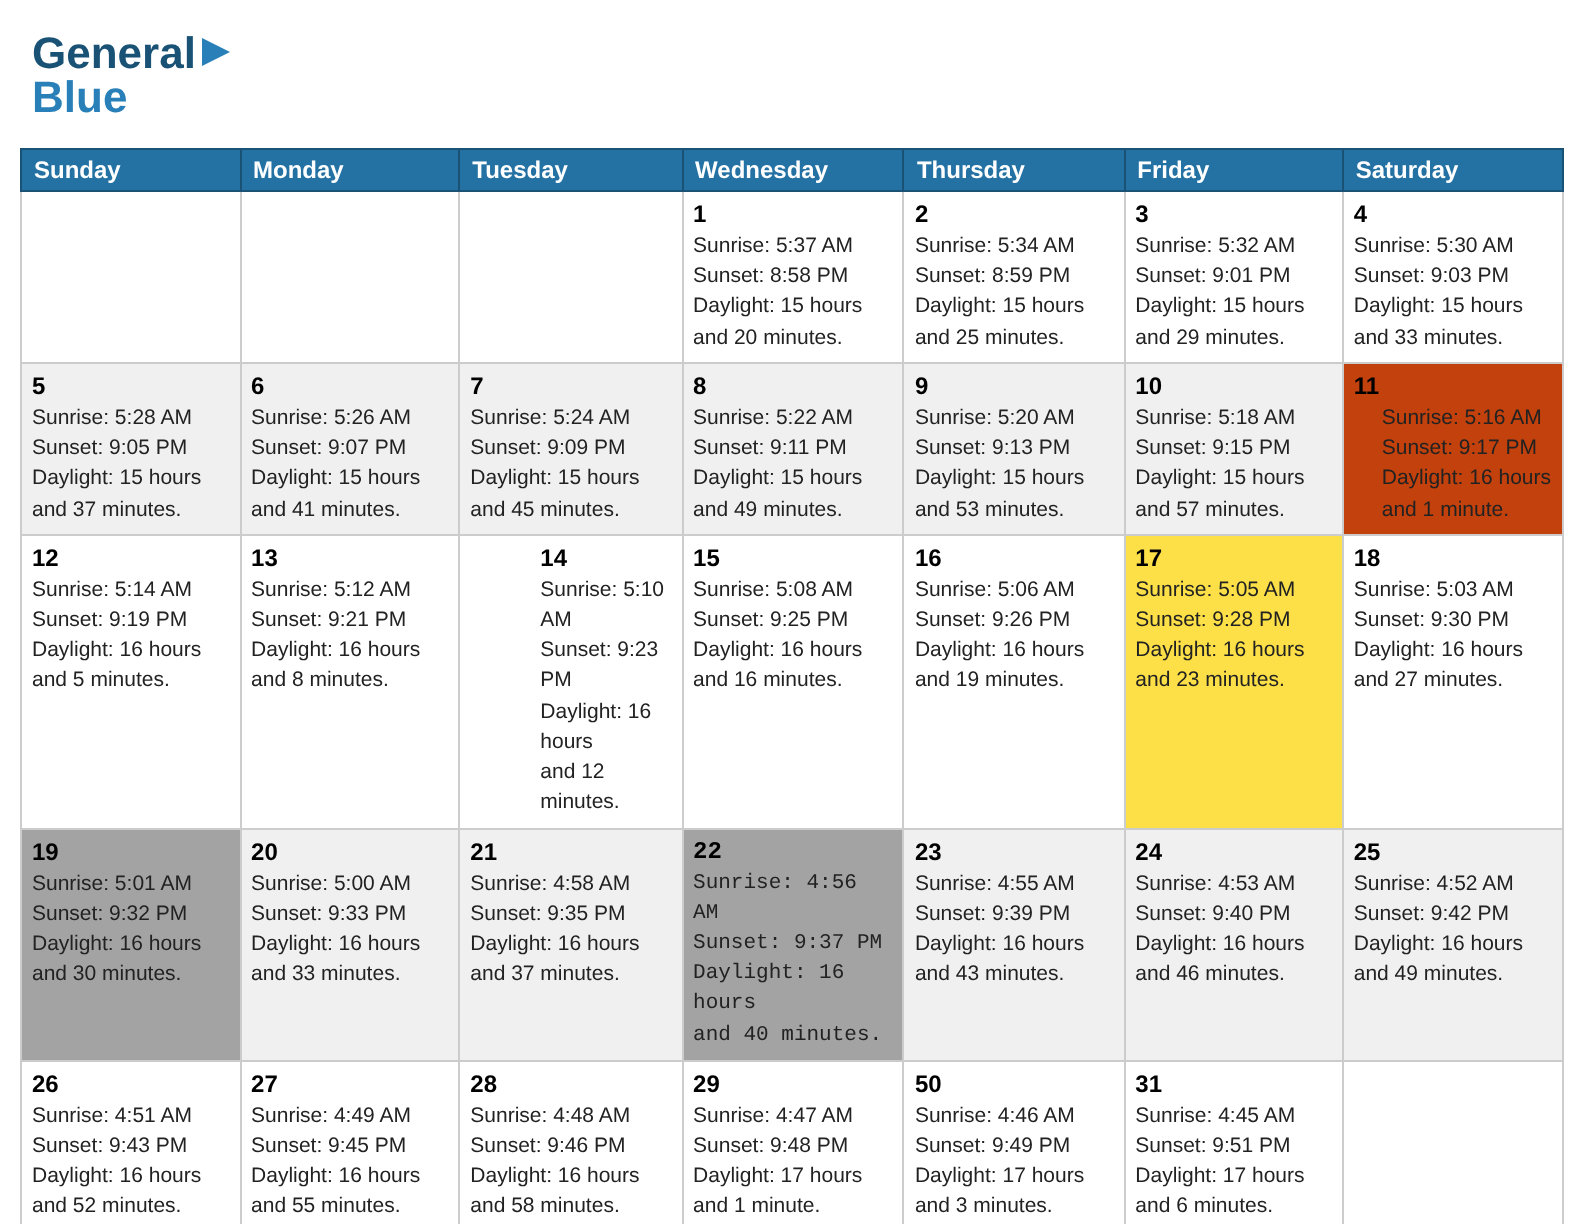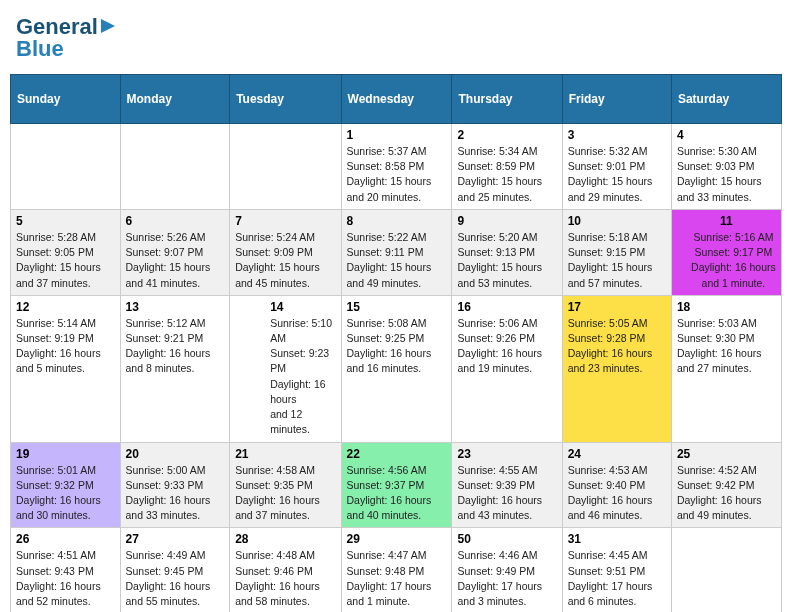--- a/index.html
+++ b/index.html
@@ -37,21 +37,21 @@
     }
     .calendar {
       width: 100%;
       border-collapse: collapse;
       font-size: 11px;
     }
     .calendar th {
       background: #2471a3;
       color: #fff;
       text-align: left;
-      padding: 17px 6px;
+      padding: 3px 6px;
       font-size: 12px;
       font-weight: bold;
       border: 1px solid #1a5276;
     }
     .calendar td {
       border: 1px solid #ccc;
       vertical-align: top;
       padding: 4px 5px;
       width: 113px;
       min-height: 80px;
@@ -179,21 +179,21 @@
 Daylight: 15 hours
 and 53 minutes.</div>
         </td>
         <td style="background: rgb(240, 240, 240);">
           <span class="day-num">10</span>
           <div class="day-info" style="white-space: pre-line;">Sunrise: 5:18 AM
 Sunset: 9:15 PM
 Daylight: 15 hours
 and 57 minutes.</div>
         </td>
-        <td style="background: #d946ef; text-align: center;">
+        <td style="background: #c2410c;">
           <span class="day-num">11</span>
           <div class="day-info" style="white-space: pre-line; margin-left: 14px;">Sunrise: 5:16 AM
 Sunset: 9:17 PM
 Daylight: 16 hours
 and 1 minute.</div>
         </td>
       </tr>
       <tr>
         <td style="background: rgb(255, 255, 255);">
           <span class="day-num">12</span>
@@ -239,42 +239,42 @@
         </td>
         <td style="background: rgb(255, 255, 255); border-radius: 31px;">
           <span class="day-num">18</span>
           <div class="day-info" style="white-space: pre-line;">Sunrise: 5:03 AM
 Sunset: 9:30 PM
 Daylight: 16 hours
 and 27 minutes.</div>
         </td>
       </tr>
       <tr>
-        <td style="background: #c4b5fd;">
+        <td style="background: #a3a3a3;">
           <span class="day-num">19</span>
           <div class="day-info" style="white-space: pre-line;">Sunrise: 5:01 AM
 Sunset: 9:32 PM
 Daylight: 16 hours
 and 30 minutes.</div>
         </td>
         <td style="background: rgb(240, 240, 240);">
           <span class="day-num">20</span>
           <div class="day-info" style="white-space: pre-line;">Sunrise: 5:00 AM
 Sunset: 9:33 PM
 Daylight: 16 hours
 and 33 minutes.</div>
         </td>
         <td style="background: rgb(240, 240, 240);">
           <span class="day-num">21</span>
           <div class="day-info" style="white-space: pre-line;">Sunrise: 4:58 AM
 Sunset: 9:35 PM
 Daylight: 16 hours
 and 37 minutes.</div>
         </td>
-        <td style="background: #86efac;">
+        <td style="background: #a3a3a3; font-family: Liberation Mono, monospace;">
           <span class="day-num">22</span>
           <div class="day-info" style="white-space: pre-line;">Sunrise: 4:56 AM
 Sunset: 9:37 PM
 Daylight: 16 hours
 and 40 minutes.</div>
         </td>
         <td style="background: rgb(240, 240, 240);">
           <span class="day-num">23</span>
           <div class="day-info" style="white-space: pre-line;">Sunrise: 4:55 AM
 Sunset: 9:39 PM

